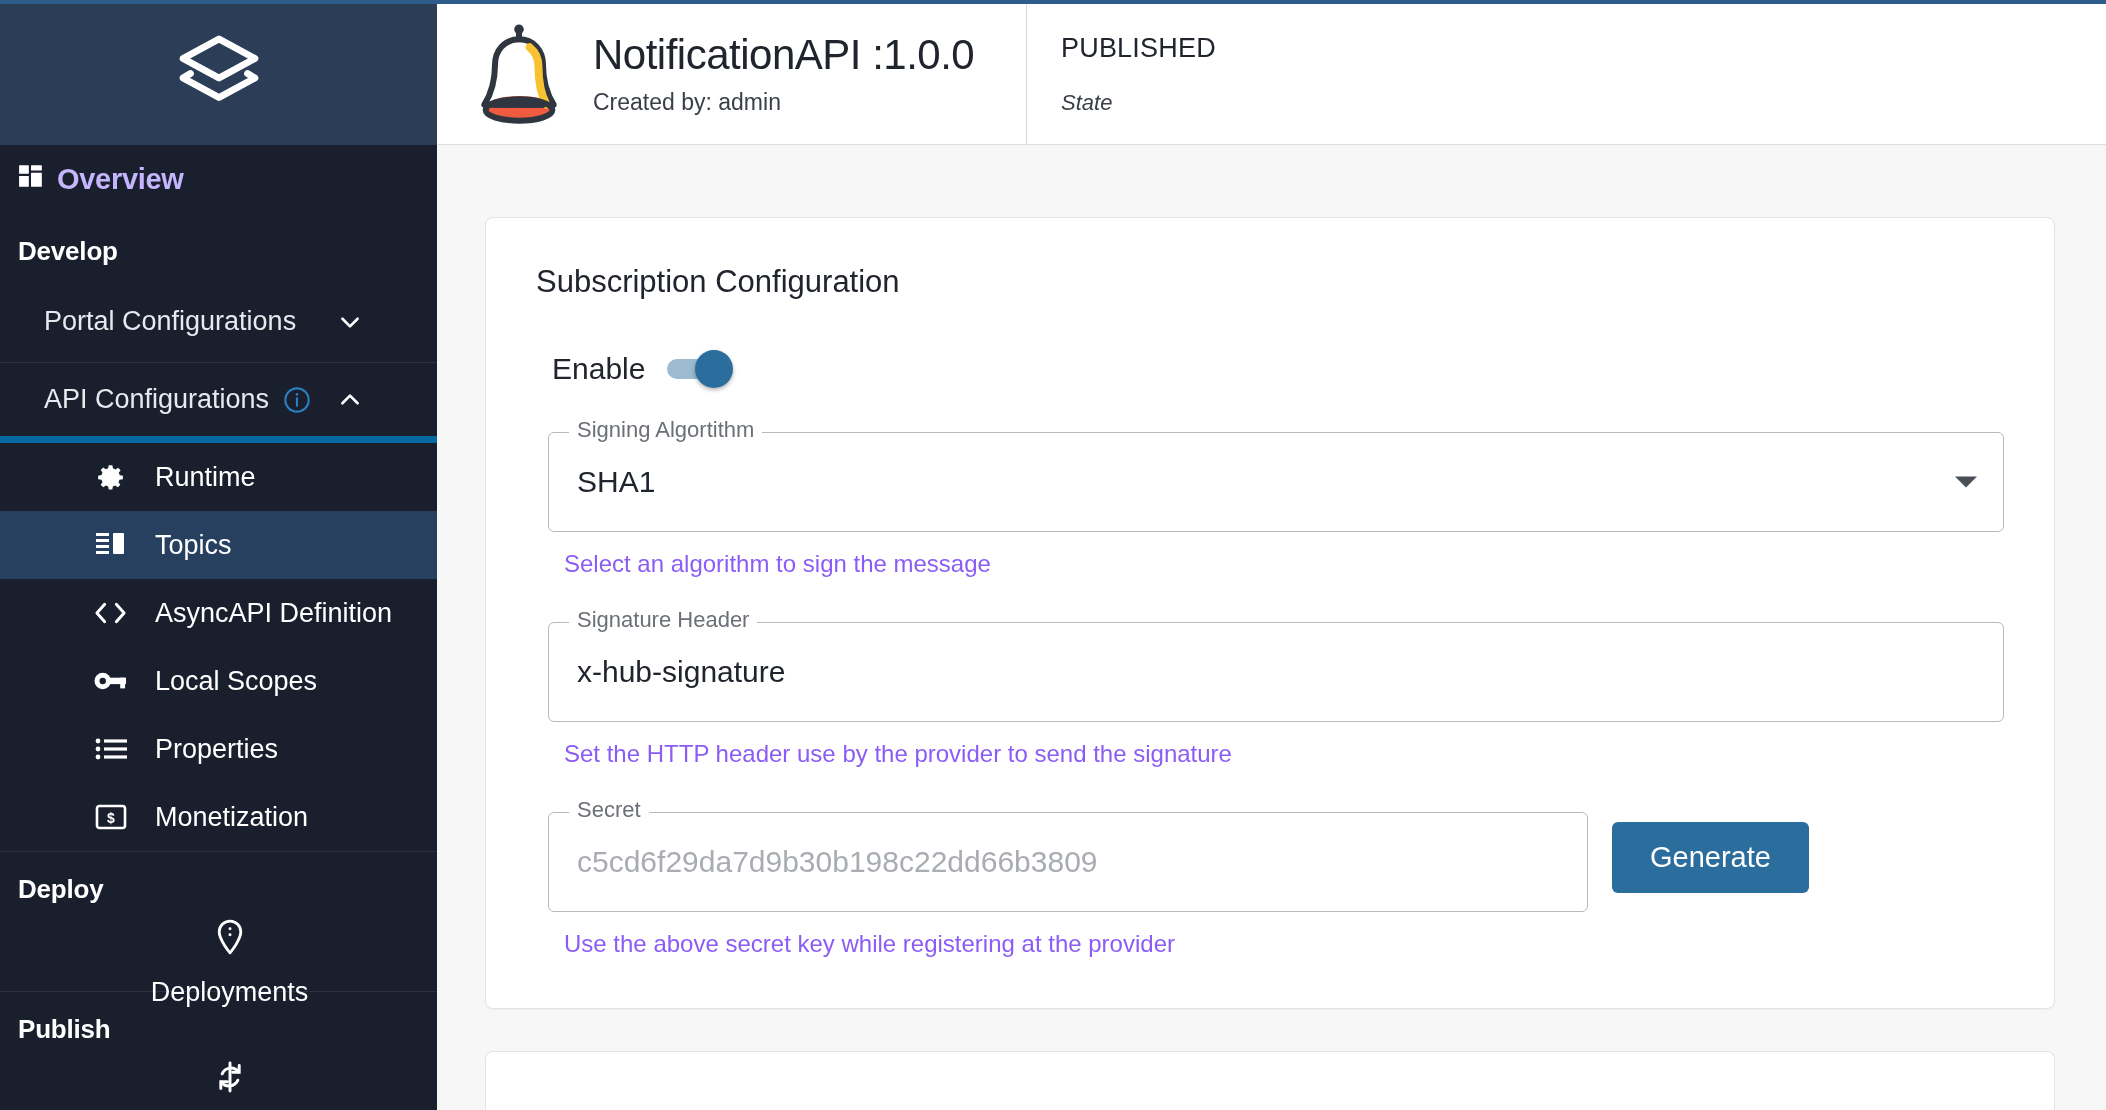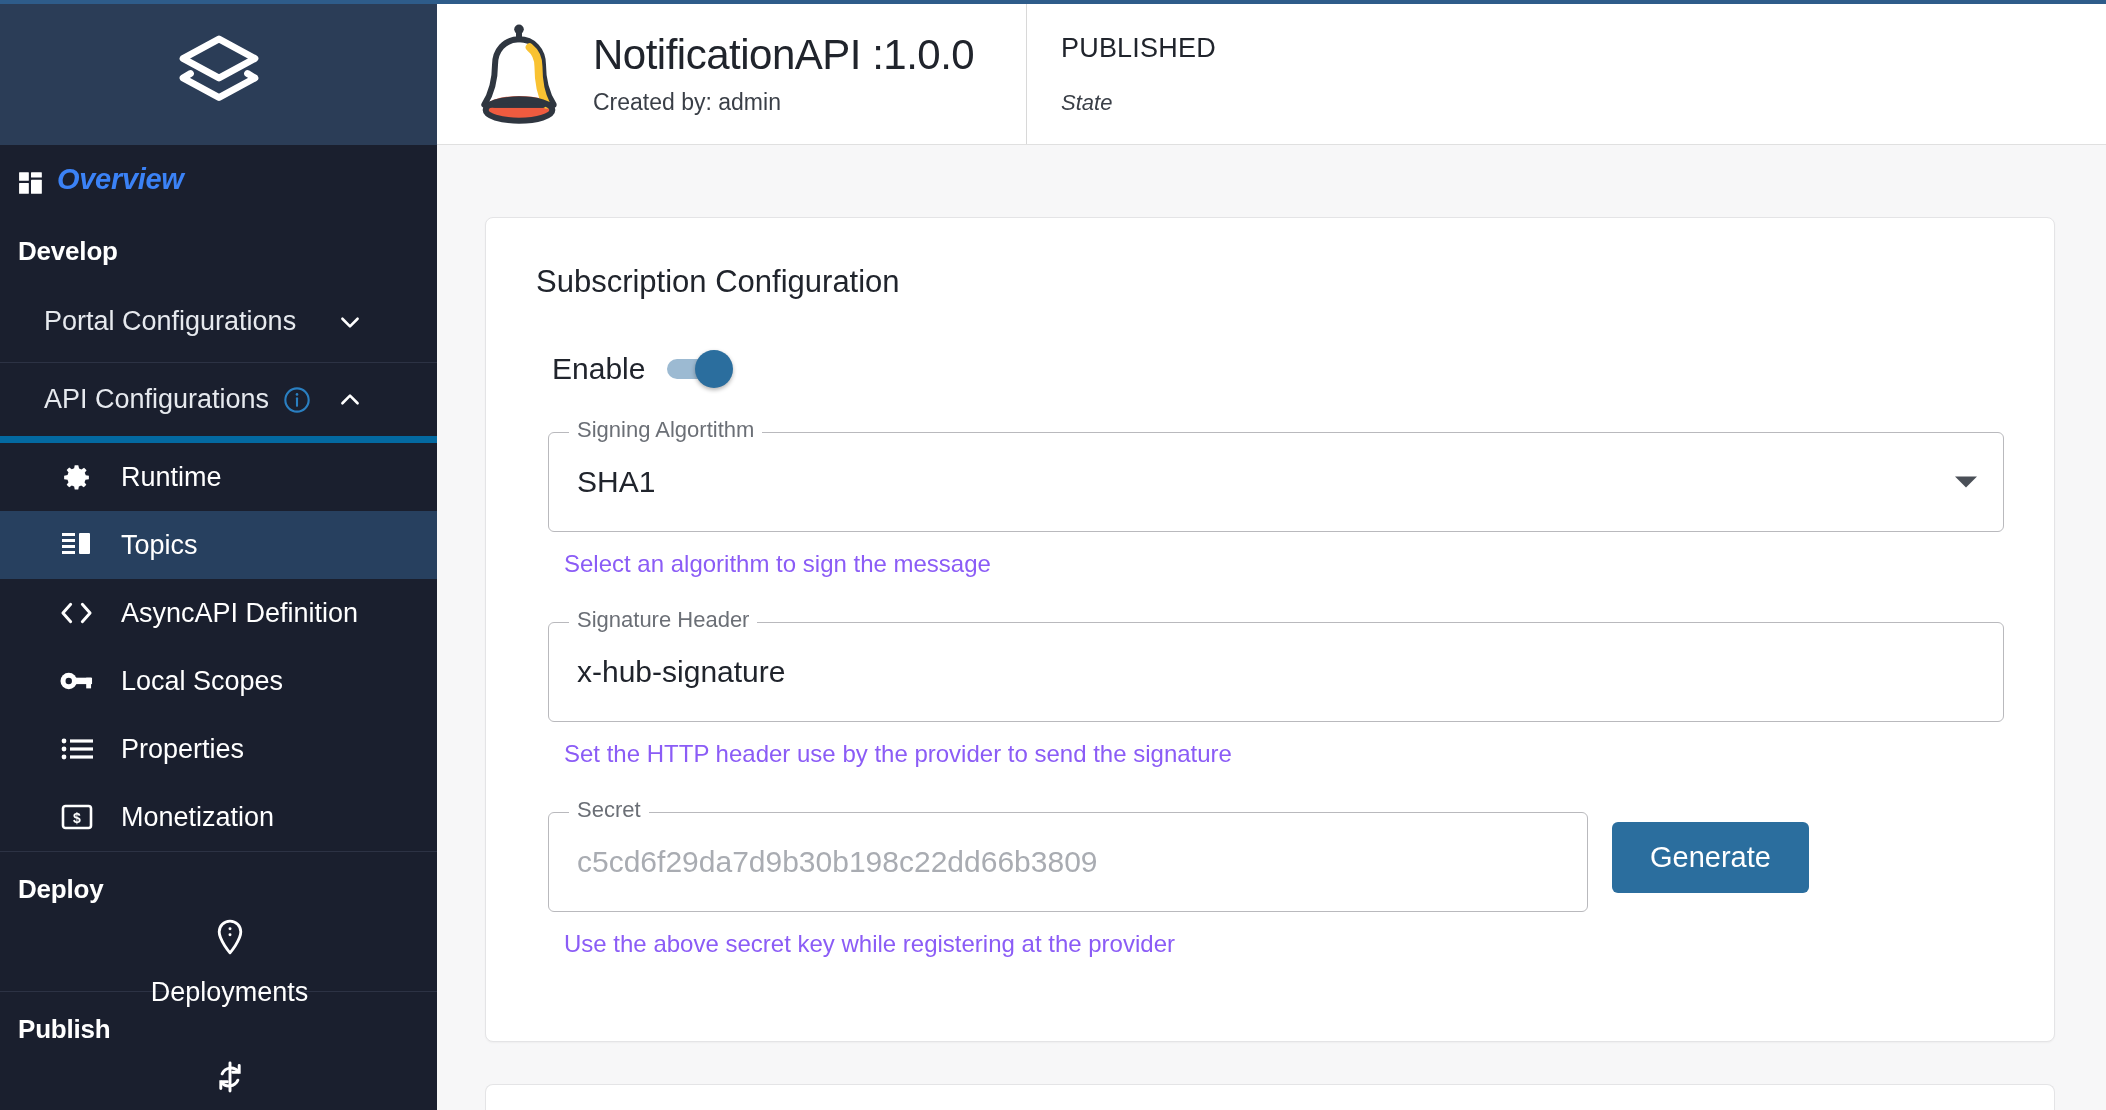--- a/index.html
+++ b/index.html
@@ -37,25 +37,24 @@
     display: flex;
     align-items: center;
     justify-content: center;
     border-top: 4px solid #2e5c8a;
   }
 
   .sidebar-logo svg { width: 96px; height: 96px; display: block; }
 
   .nav-overview {
     display: flex;
-    align-items: flex-end;
+    align-items: flex-start;
     gap: 13px;
     padding: 18px 0 18px 18px;
-    color: #3b82f6;
-    font-style: italic;
+    color: #c4b5fd;
   }
   .nav-overview .label {
     font-size: 29px;
     font-weight: bold;
     letter-spacing: -0.3px;
   }
 
   .sq-icon { width: 26px; height: 26px; display: block; flex: 0 0 26px; }
 
   .nav-section-title {
@@ -89,21 +88,21 @@
   .info-icon {
     width: 28px; height: 28px;
     margin-left: 14px;
     flex: 0 0 28px;
   }
 
   .nav-sub {
     display: flex;
     align-items: center;
     height: 68px;
-    padding-left: 60px;
+    padding-left: 94px;
     color: #ffffff;
     font-size: 27px;
     cursor: pointer;
     gap: 28px;
   }
   .nav-sub.active { background: #27405f; }
   .nav-sub .sub-icon {
     width: 33px; height: 33px;
     flex: 0 0 33px;
     display: flex;
@@ -198,21 +197,21 @@
     flex: 1;
     overflow: hidden;
     padding: 72px 0 0 48px;
   }
 
   .card {
     background: #ffffff;
     border: 1px solid #e4e4e6;
     border-radius: 8px;
     width: 1570px;
-    padding: 46px 50px 83px 50px;
+    padding: 46px 50px 50px 50px;
     box-shadow: 0 1px 2px rgba(0,0,0,0.04);
   }
 
   .card-title {
     font-size: 31px;
     color: #20242c;
     margin-bottom: 52px;
   }
 
   .enable-row {

